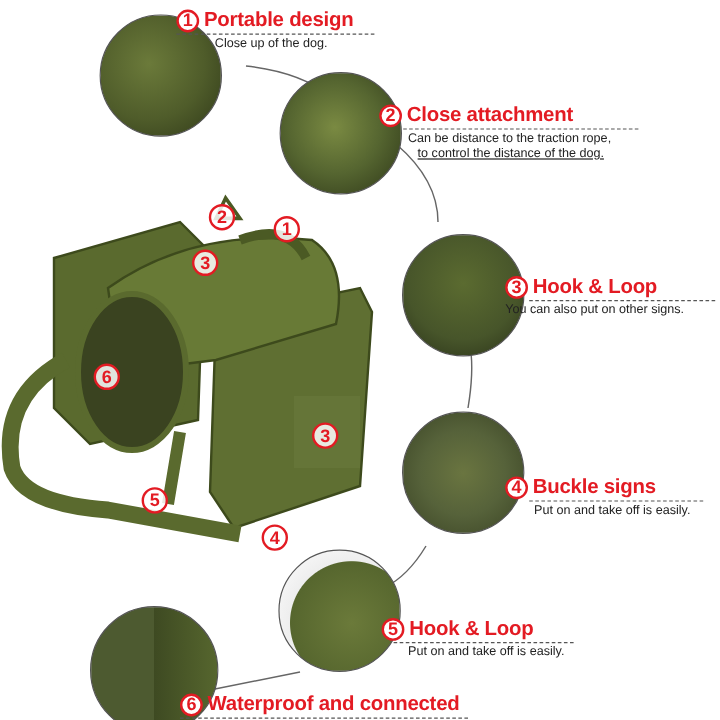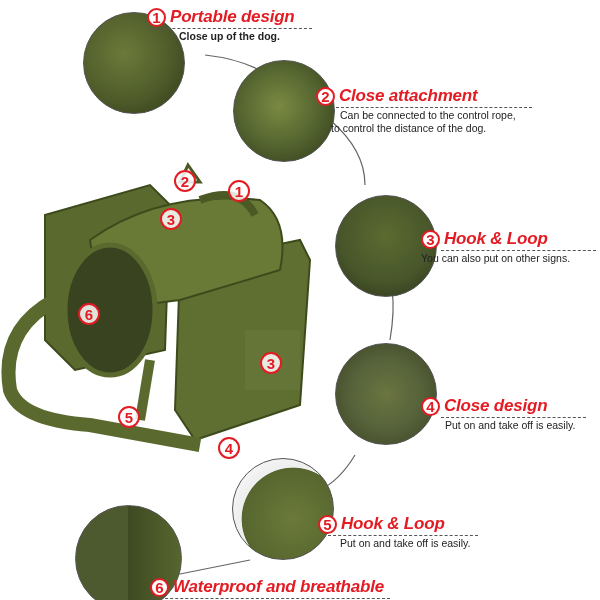--- a/index.html
+++ b/index.html
@@ -16,21 +16,21 @@
   }
   .feature { position: absolute; }
   .feature-head { display: flex; align-items: center; white-space: nowrap; }
   .num-badge {
     display: inline-flex; align-items: center; justify-content: center;
     width: 19px; height: 19px; border-radius: 50%;
     border: 2px solid #e31b23; color: #e31b23; background: #fff;
     font-size: 15px; font-weight: bold; margin-right: 4px; box-sizing: border-box;
   }
   .feature-title {
-    color: #e31b23; font-size: 17px; font-weight: bold; letter-spacing: -0.2px; font-style: italic;
+    color: #e31b23; font-size: 17px; font-weight: bold; letter-spacing: -0.2px;
   }
   .feature-rule { border-top: 1.5px dashed #555; margin-top: 1px; }
   .feature-desc { color: #222; font-size: 10.5px; line-height: 13px; margin-top: 1px; white-space: nowrap; }
   .marker {
     position: absolute; width: 22px; height: 22px; border-radius: 50%;
     background: rgba(255,255,255,0.85); border: 2px solid #e31b23;
     color: #e31b23; font-weight: bold; font-size: 15px;
     display: flex; align-items: center; justify-content: center; box-sizing: border-box;
   }
   .product { position: absolute; left: 0; top: 160px; width: 320px; height: 310px; }
@@ -81,59 +81,59 @@
 <div class="detail" style="left:335px;top:343px;width:100px;height:100px;background:radial-gradient(circle at 50% 50%, #6a7540 0%, #56623a 50%, #3a4324 100%);"></div>
 <div class="detail" style="left:232px;top:458px;width:100px;height:100px;background:radial-gradient(circle at 60% 60%, #6b7a3a 0%, #56662e 60%, #eeeeee 61%, #ffffff 100%);"></div>
 <div class="detail" style="left:75px;top:505px;width:105px;height:105px;background:linear-gradient(90deg, #4d5a30 0%, #4d5a30 50%, #3e4a22 50%, #56662e 100%);"></div>
 
 <div class="feature" style="left:147px;top:7px;width:165px;">
   <div class="feature-head">
     <span class="num-badge">1</span>
     <span class="feature-title">Portable design</span>
   </div>
   <div class="feature-rule"></div>
-  <div class="feature-desc" style="margin-left:32px;font-weight:bold;">Close up of the dog.</div>
+  <div class="feature-desc" style="margin-left:32px;">Close up of the dog.</div>
 </div>
 
 <div class="feature" style="left:316px;top:86px;width:216px;">
   <div class="feature-head">
     <span class="num-badge">2</span>
     <span class="feature-title">Close attachment</span>
   </div>
   <div class="feature-rule" style="margin-left:20px;"></div>
-  <div class="feature-desc" style="margin-left:24px;">Can be connected to the control rope,</div>
-  <div class="feature-desc" style="margin-left:15px;margin-top:0;">to control the distance of the dog.</div>
+  <div class="feature-desc" style="margin-left:24px;">Can be distance to the traction rope,</div>
+  <div class="feature-desc" style="margin-left:32px;margin-top:0;text-decoration:underline;">to control the distance of the dog.</div>
 </div>
 
 <div class="feature" style="left:421px;top:229px;width:175px;">
   <div class="feature-head">
     <span class="num-badge">3</span>
     <span class="feature-title">Hook &amp; Loop</span>
   </div>
   <div class="feature-rule" style="margin-left:20px;"></div>
   <div class="feature-desc" style="">You can also put on other signs.</div>
 </div>
 
 <div class="feature" style="left:421px;top:396px;width:165px;">
   <div class="feature-head">
     <span class="num-badge">4</span>
-    <span class="feature-title">Close design</span>
+    <span class="feature-title">Buckle signs</span>
   </div>
   <div class="feature-rule" style="margin-left:20px;"></div>
   <div class="feature-desc" style="margin-left:24px;">Put on and take off is easily.</div>
 </div>
 
 <div class="feature" style="left:318px;top:514px;width:160px;">
   <div class="feature-head">
     <span class="num-badge">5</span>
     <span class="feature-title">Hook &amp; Loop</span>
   </div>
   <div class="feature-rule" style="margin-left:10px;"></div>
   <div class="feature-desc" style="margin-left:22px;">Put on and take off is easily.</div>
 </div>
 
 <div class="feature" style="left:150px;top:577px;width:240px;">
   <div class="feature-head">
     <span class="num-badge">6</span>
-    <span class="feature-title">Waterproof and breathable</span>
+    <span class="feature-title">Waterproof and connected</span>
   </div>
   <div class="feature-rule"></div>
 </div>
 
 </body></html>

